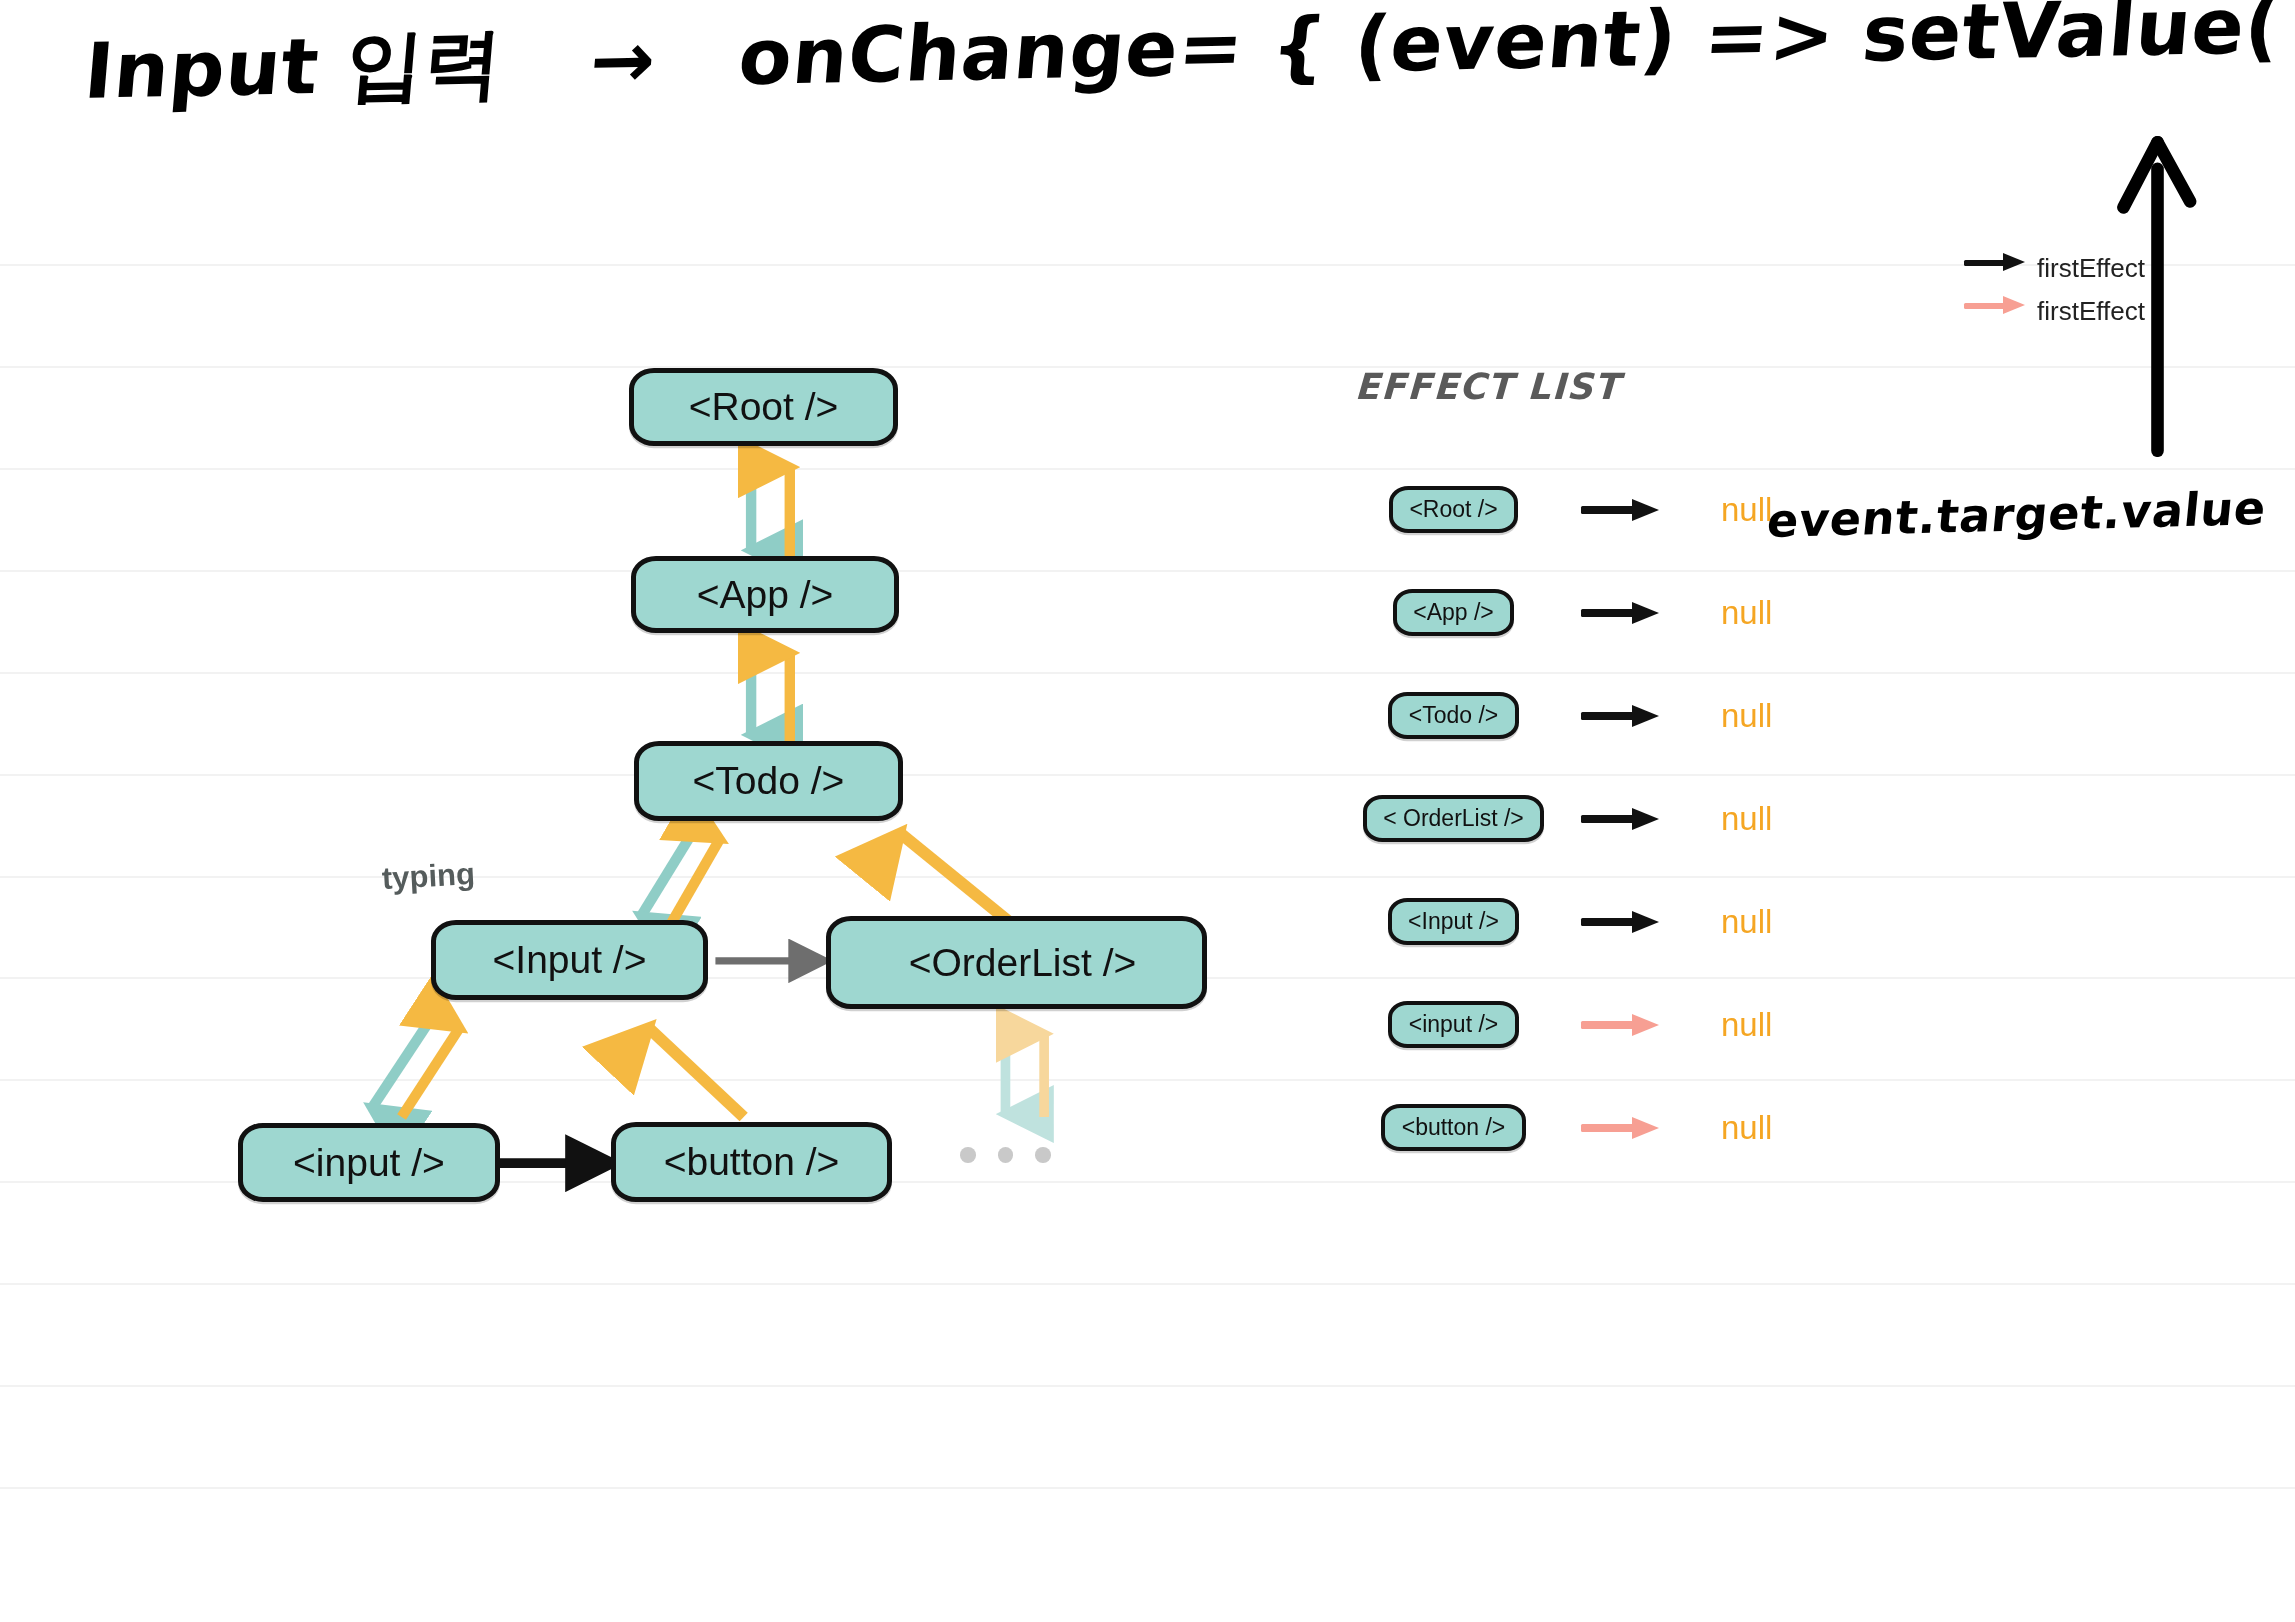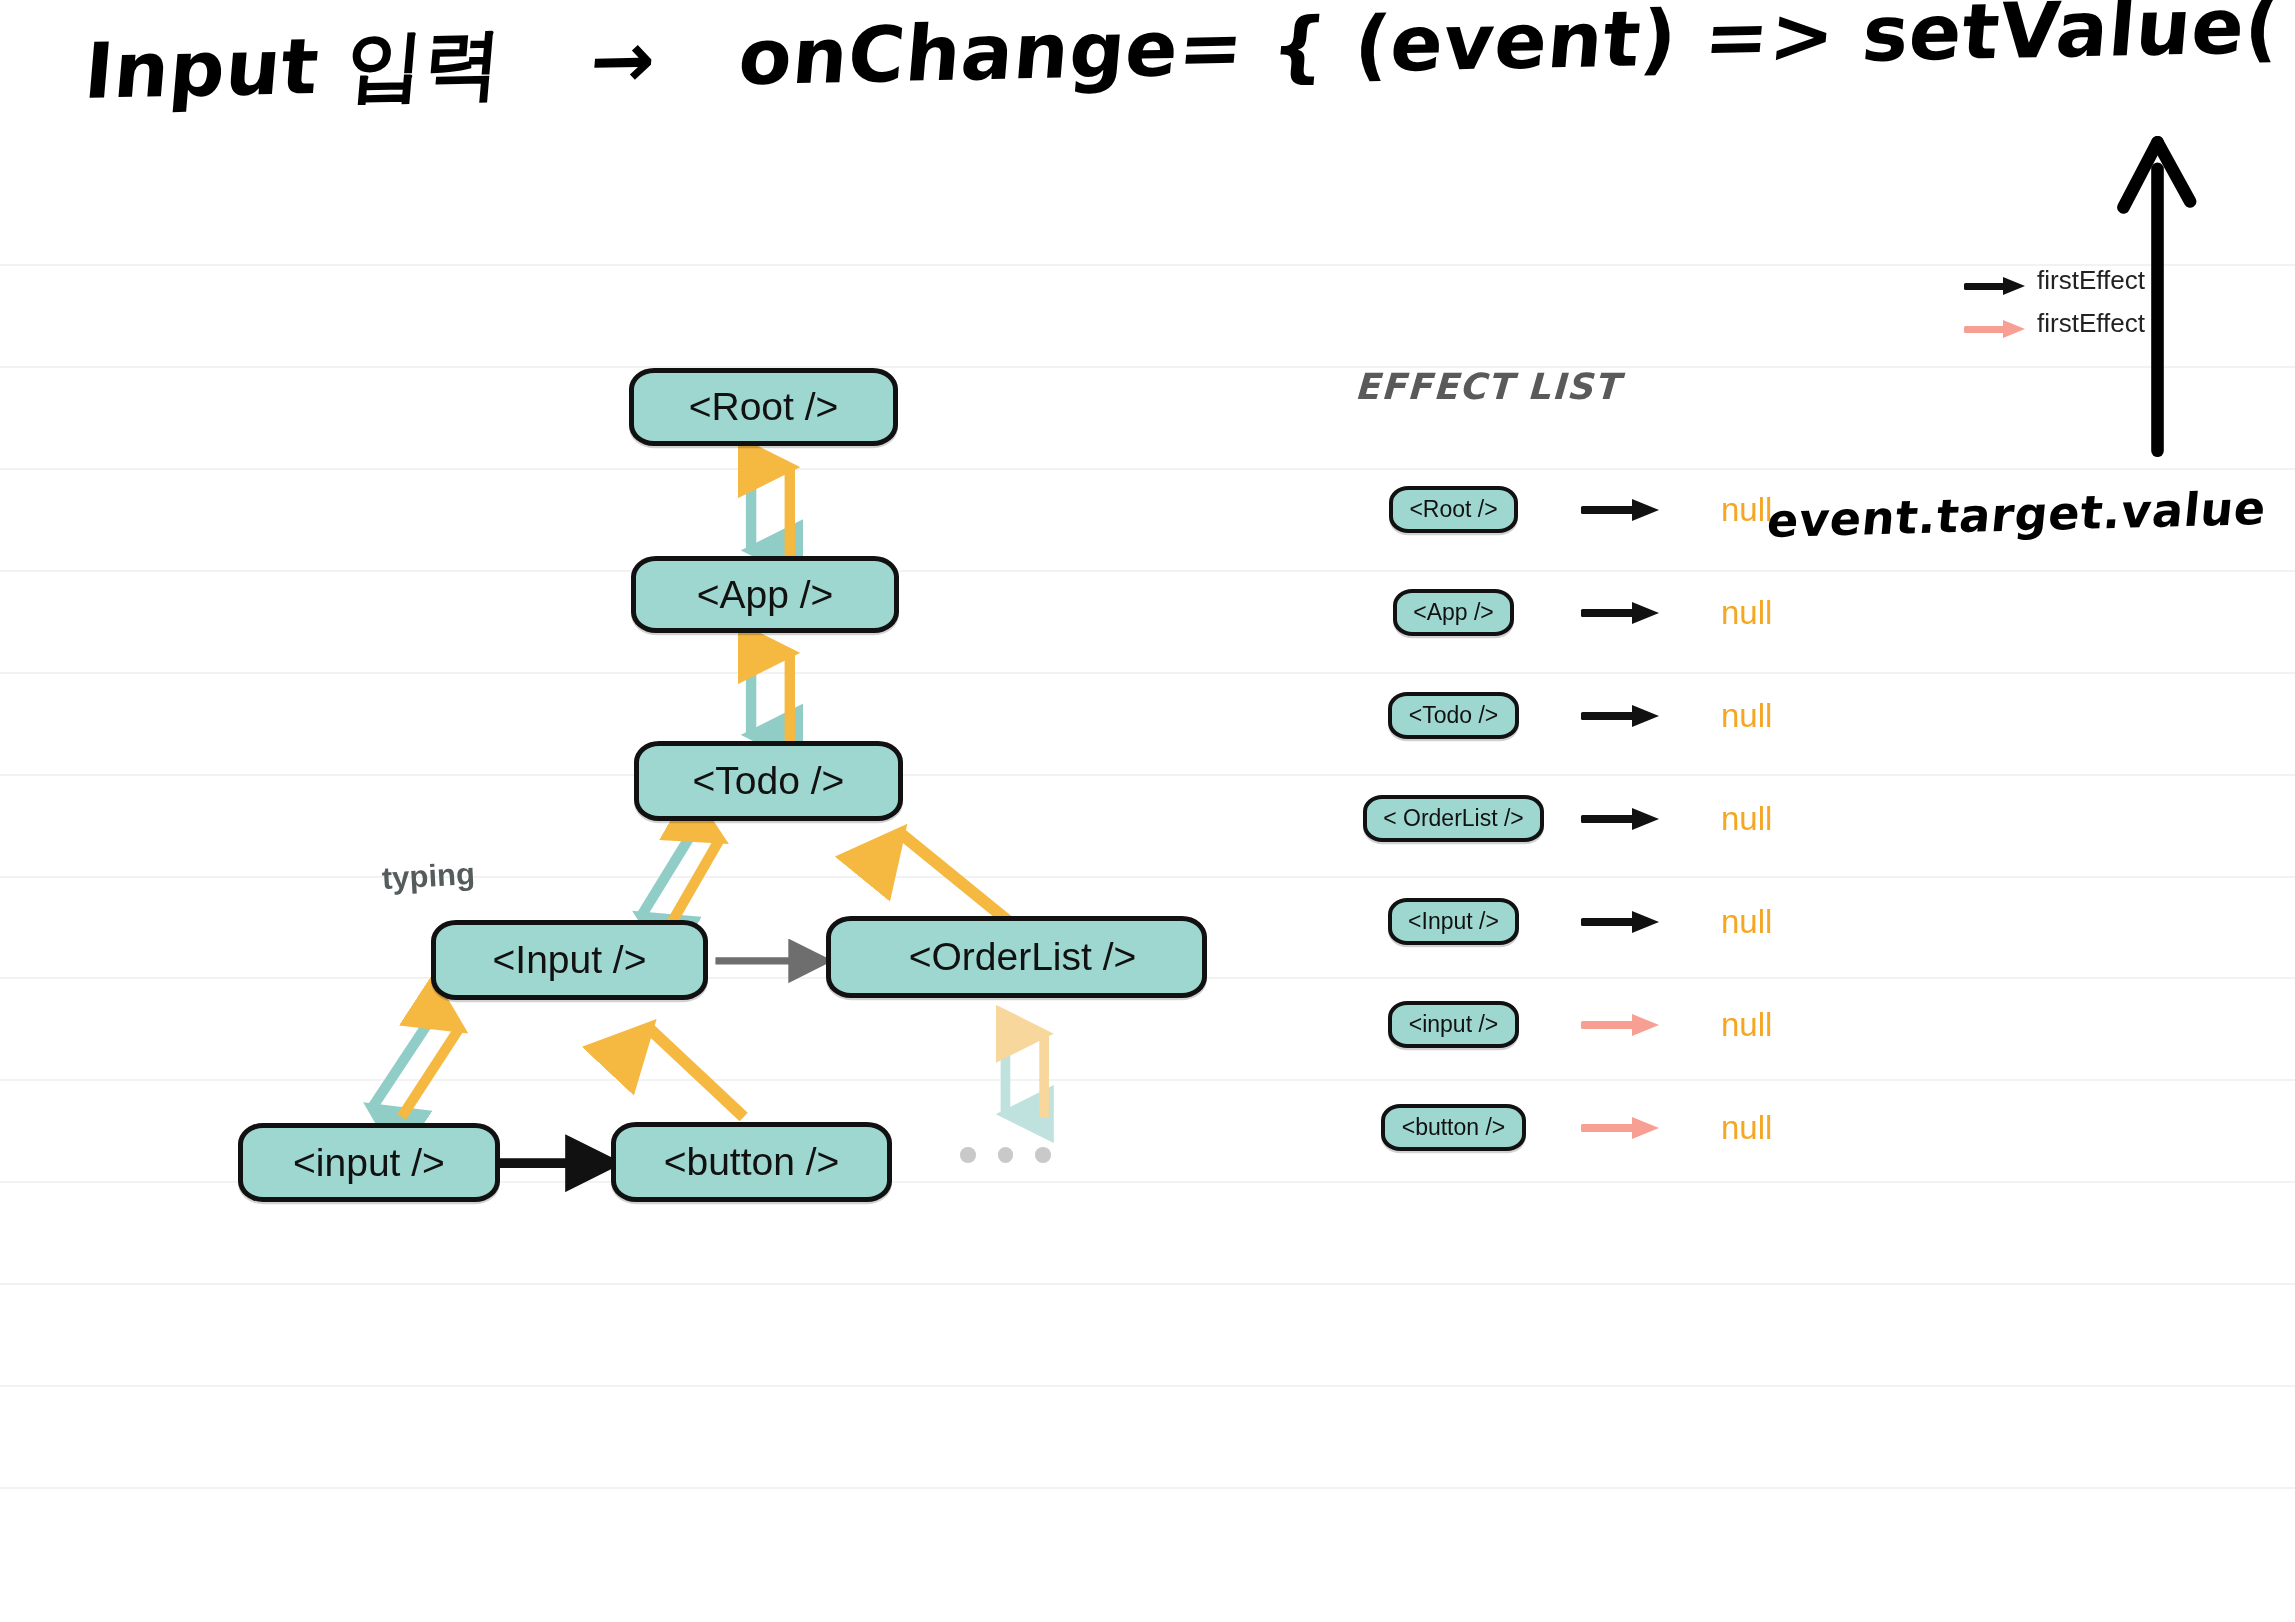--- a/index.html
+++ b/index.html
@@ -34,21 +34,21 @@
     font-size:46px;
     transform:skewX(-7deg) rotate(-1.5deg);
     transform-origin:left top;
   }
 
   
   #big-arrow{position:absolute;left:2113px;top:130px;width:89px;height:327px;}
 
   
   #legend{position:absolute;left:1964px;top:253px;width:283px;}
-  .legend-row{display:flex;align-items:flex-end;height:43px;}
+  .legend-row{display:flex;align-items:flex-start;height:43px;}
   .legend-arrow{width:61px;height:19.3px;position:relative;margin-right:12px;flex:0 0 auto;}
   .legend-arrow .shaft{position:absolute;left:0;top:6.7px;height:6.7px;width:42px;border-radius:1.5px;}
   .legend-arrow .head{
     position:absolute;right:0;top:0;width:0;height:0;
     border-top:9.7px solid transparent;border-bottom:9.7px solid transparent;
   }
   .legend-label{font-size:26px;color:#222;font-family:"Liberation Sans",sans-serif;}
 
   
   .node{
@@ -213,21 +213,21 @@
   </div>
 
   <div class="node big" style="left:634px;top:741px;width:269px;height:80px;">
     <span>&lt;Todo /&gt;</span>
   </div>
 
   <div class="node big" style="left:431px;top:920px;width:277px;height:80px;">
     <span>&lt;Input /&gt;</span>
   </div>
 
-  <div class="node big" style="left:826px;top:916px;width:381px;height:82px;padding-left:12px;">
+  <div class="node big" style="left:826px;top:916px;width:381px;height:93px;padding-left:12px;">
     <span>&lt;OrderList /&gt;</span>
   </div>
 
   <div class="node big" style="left:238px;top:1123px;width:262px;height:79px;">
     <span>&lt;input /&gt;</span>
   </div>
 
   <div class="node big" style="left:611px;top:1122px;width:281px;height:80px;">
     <span>&lt;button /&gt;</span>
   </div>

